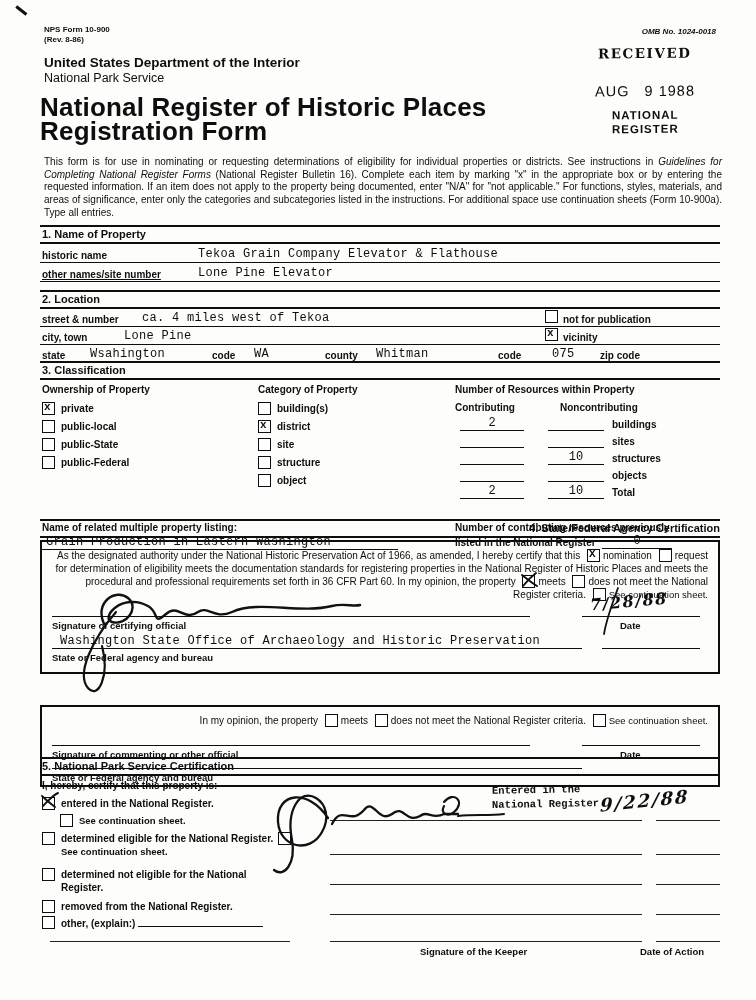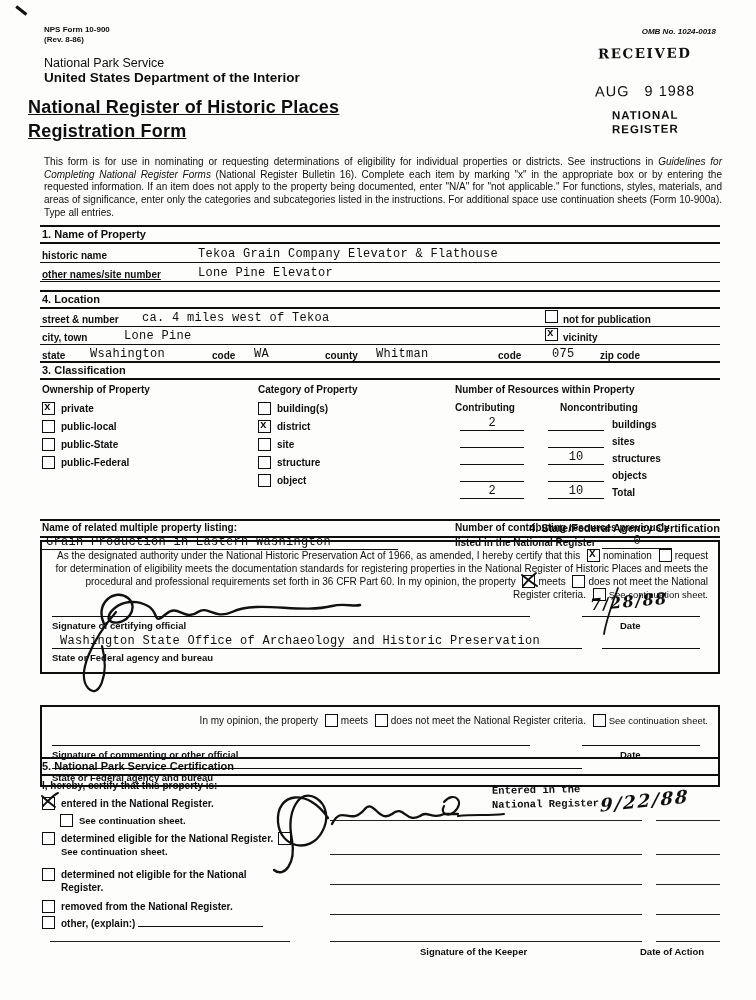--- a/index.html
+++ b/index.html
@@ -49,25 +49,25 @@
   <div style="position:absolute;left:555px;top:45px;width:180px;text-align:center;transform:rotate(-.5deg);">
     <div style="font-family:'DejaVu Serif',serif;font-weight:bold;font-size:13.5px;letter-spacing:1.5px;">RECEIVED</div>
     <div style="margin-top:22px;font-size:14.5px;letter-spacing:1px;white-space:pre;">AUG   9 1988</div>
     <div style="margin-top:9px;font-size:11.5px;font-weight:bold;letter-spacing:1px;line-height:14px;">
       <div>NATIONAL</div>
       <div>REGISTER</div>
     </div>
   </div>
 
   <div style="position:absolute;left:44px;top:55px;">
+    <div style="font-size:13.5px;font-weight:bold;">United States Department of the Interior</div>
     <div style="font-size:12.5px;margin-top:1px;">National Park Service</div>
-    <div style="font-size:13.5px;font-weight:bold;">United States Department of the Interior</div>
-  </div>
-
-  <div style="position:absolute;left:28px;top:95px;font-size:18px;font-weight:bold;line-height:24px;letter-spacing:.2px;text-decoration:underline;">
+  </div>
+
+  <div style="position:absolute;left:40px;top:95px;font-size:26px;font-weight:bold;line-height:24px;letter-spacing:.2px;">
     <div>National Register of Historic Places</div>
     <div>Registration Form</div>
   </div>
 
   <p style="position:absolute;left:44px;top:156px;width:678px;font-size:10px;line-height:12.7px;margin:0;text-align:justify;">
     <span>This form is for use in nominating or requesting determinations of eligibility for individual properties or districts. See instructions in </span><i>Guidelines for Completing National Register Forms</i><span> (National Register Bulletin 16). Complete each item by marking "x" in the appropriate box or by entering the requested information. If an item does not apply to the property being documented, enter "N/A" for "not applicable." For functions, styles, materials, and areas of significance, enter only the categories and subcategories listed in the instructions. For additional space use continuation sheets (Form 10-900a). Type all entries.</span>
   </p>
 
   <div class="sec" style="top:225px;">
     <div class="sec-h">1. Name of Property</div>
@@ -75,21 +75,21 @@
       <span class="lbl pos" style="left:2px;">historic name</span>
       <span class="mono pos" style="left:158px;">Tekoa Grain Company Elevator &amp; Flathouse</span>
     </div>
     <div class="frow tall">
       <span class="lbl pos" style="left:2px;text-decoration:underline;">other names/site number</span>
       <span class="mono pos" style="left:158px;">Lone Pine Elevator</span>
     </div>
   </div>
 
   <div class="sec" style="top:290px;">
-    <div class="sec-h">4. Location</div>
+    <div class="sec-h">2. Location</div>
     <div class="frow">
       <span class="lbl pos" style="left:2px;">street &amp; number</span>
       <span class="mono pos" style="left:102px;">ca. 4 miles west of Tekoa</span>
       <span class="cb pos" style="left:505px;bottom:2px;"></span>
       <span class="lbl pos" style="left:523px;">not for publication</span>
     </div>
     <div class="frow">
       <span class="lbl pos" style="left:2px;">city, town</span>
       <span class="mono pos" style="left:84px;">Lone Pine</span>
       <span class="cb pos" style="left:505px;bottom:2px;"><span class="mark">x</span></span>

